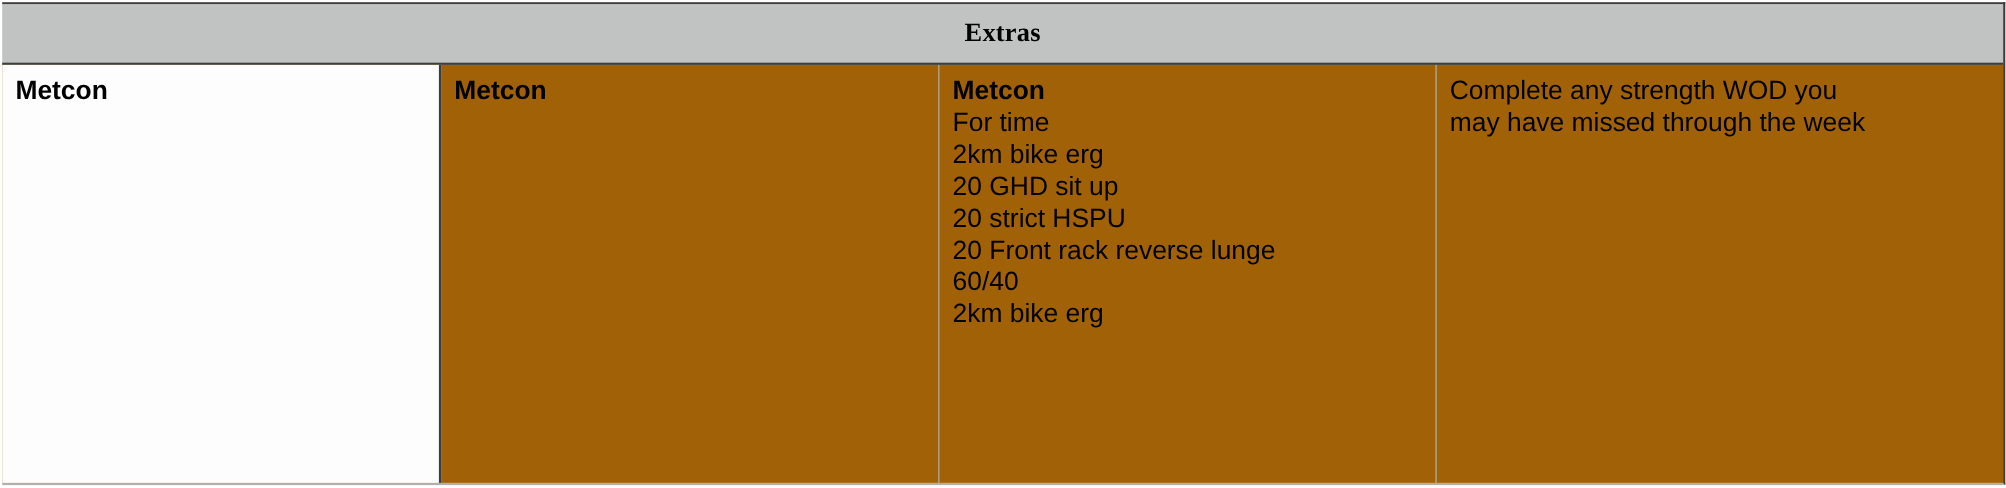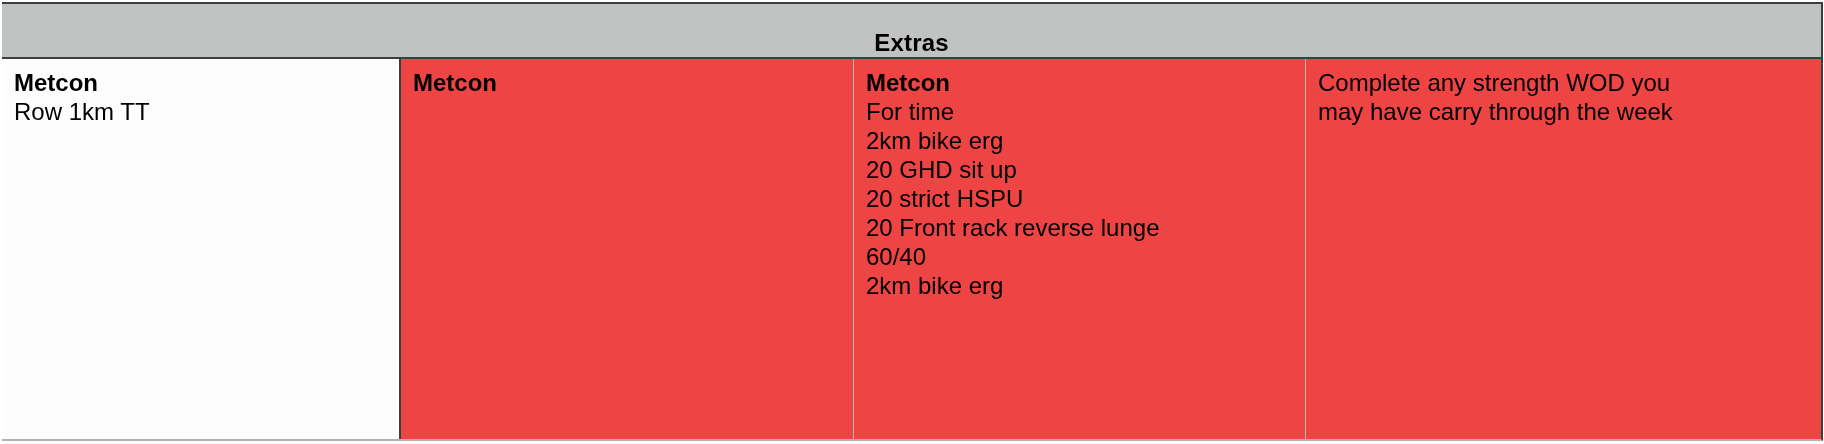--- a/index.html
+++ b/index.html
@@ -24,35 +24,36 @@
     flex-direction: column;
     box-sizing: content-box;
     background: #ffffff;
   }
   .header-row {
     height: 53px;
     flex: 0 0 53px;
     background: var(--header-bg, #c1c3c2);
     border-bottom: 2px solid var(--border-dark, #3d3d3d);
     display: flex;
-    align-items: flex-end;
+    align-items: center;
     justify-content: center;
+    font-family: Liberation Serif, serif;
   }
   .header-title {
     font-size: 24px;
     font-weight: bold;
     color: var(--text, #000000);
     letter-spacing: 0.2px;
   }
   .body-row {
     flex: 1 1 auto;
     display: flex;
     flex-direction: row;
     align-items: stretch;
-    background: #ef4444;
+    background: #a16207;
   }
   .cell {
     box-sizing: border-box;
     padding: 9px 12px;
     font-size: 24px;
     line-height: 29px;
     color: var(--text, #000000);
     overflow: hidden;
   }
   .cell-1 { width: 399px; flex: 0 0 399px; border-right: 2px solid var(--border-dark, #3d3d3d); background: #fdfdfd; }
@@ -74,38 +75,37 @@
 <div class="table-wrap">
 
   <div class="header-row">
     <span class="header-title">Extras</span>
   </div>
 
   <div class="body-row">
 
     <div class="cell cell-1">
       <div class="cell-title">Metcon</div>
-      <div class="cell-body">Row 1km TT</div>
     </div>
 
     <div class="cell cell-2">
       <div class="cell-title">Metcon</div>
     </div>
 
     <div class="cell cell-3">
       <div class="cell-title">Metcon</div>
       <div class="cell-body">For time
 2km bike erg
 20 GHD sit up
 20 strict HSPU
 20 Front rack reverse lunge
 60/40
 2km bike erg</div>
     </div>
 
     <div class="cell cell-4">
 
       <div class="cell-body">Complete any strength WOD you
-may have carry through the week</div>
+may have missed through the week</div>
     </div>
 
   </div>
 </div>
 
 </body></html>

